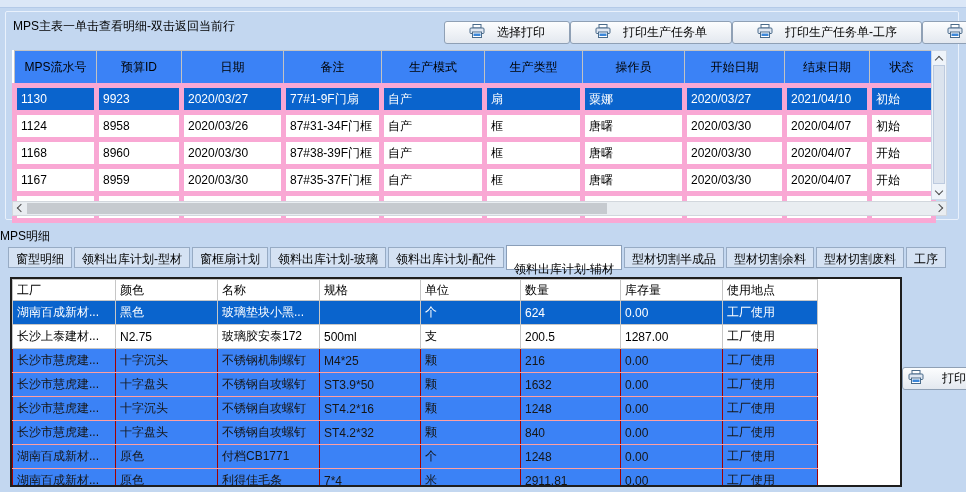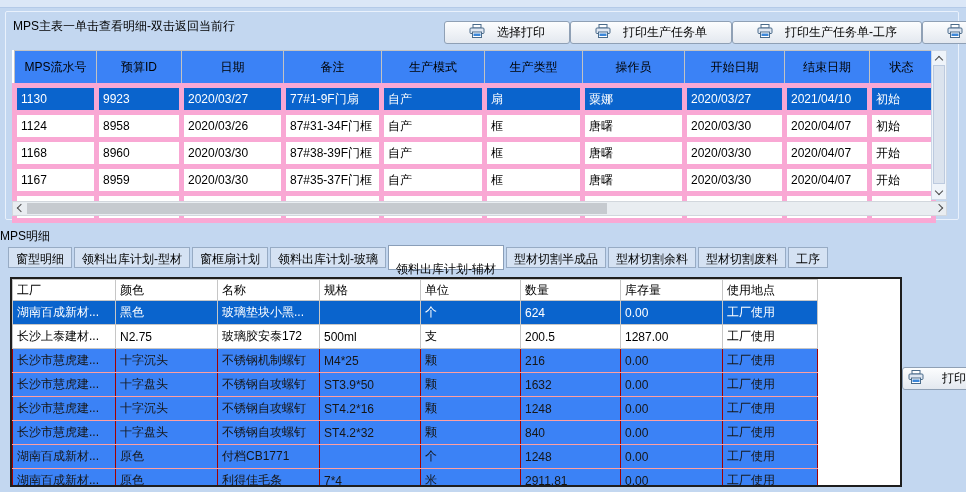--- a/index.html
+++ b/index.html
@@ -213,20 +213,21 @@
   </div>
 </div>
 
 <div id="detail-label">MPS明细</div>
 
 <div id="tab-strip">
     <div class="tab">窗型明细</div>
     <div class="tab">领料出库计划-型材</div>
     <div class="tab">窗框扇计划</div>
     <div class="tab">领料出库计划-玻璃</div>
+    <div class="tab">领料出库计划-配件</div>
     <div class="tab active">领料出库计划-辅材</div>
     <div class="tab">型材切割半成品</div>
     <div class="tab">型材切割余料</div>
     <div class="tab">型材切割废料</div>
     <div class="tab">工序</div>
   </div>
 
 <div id="detail-wrap">
   <table id="detail-table">
     <colgroup id="detail-cols">

